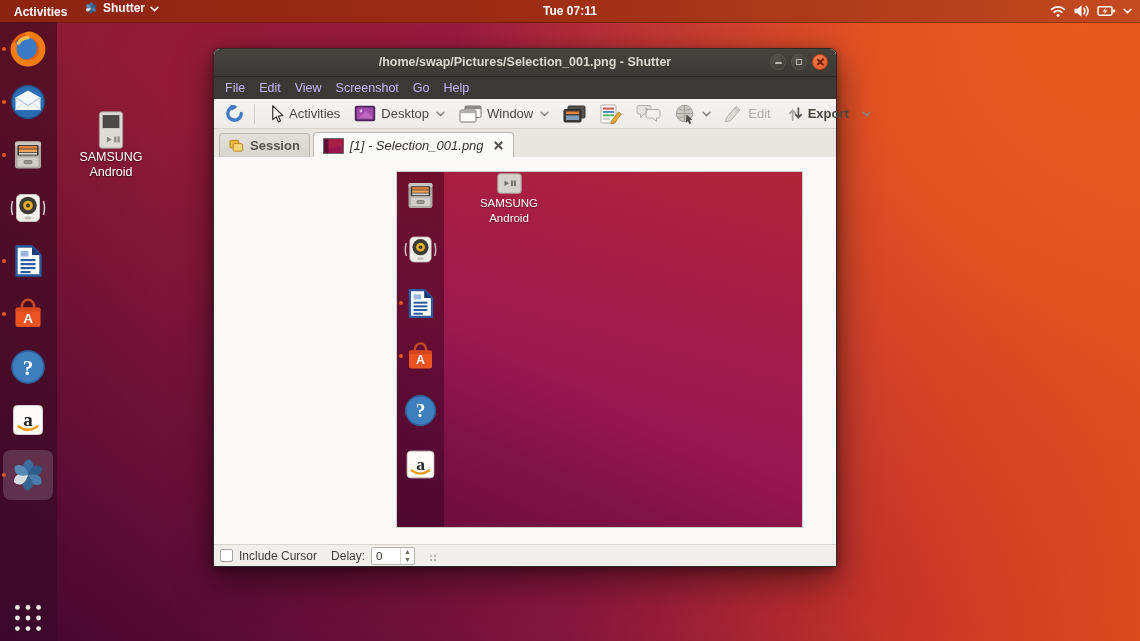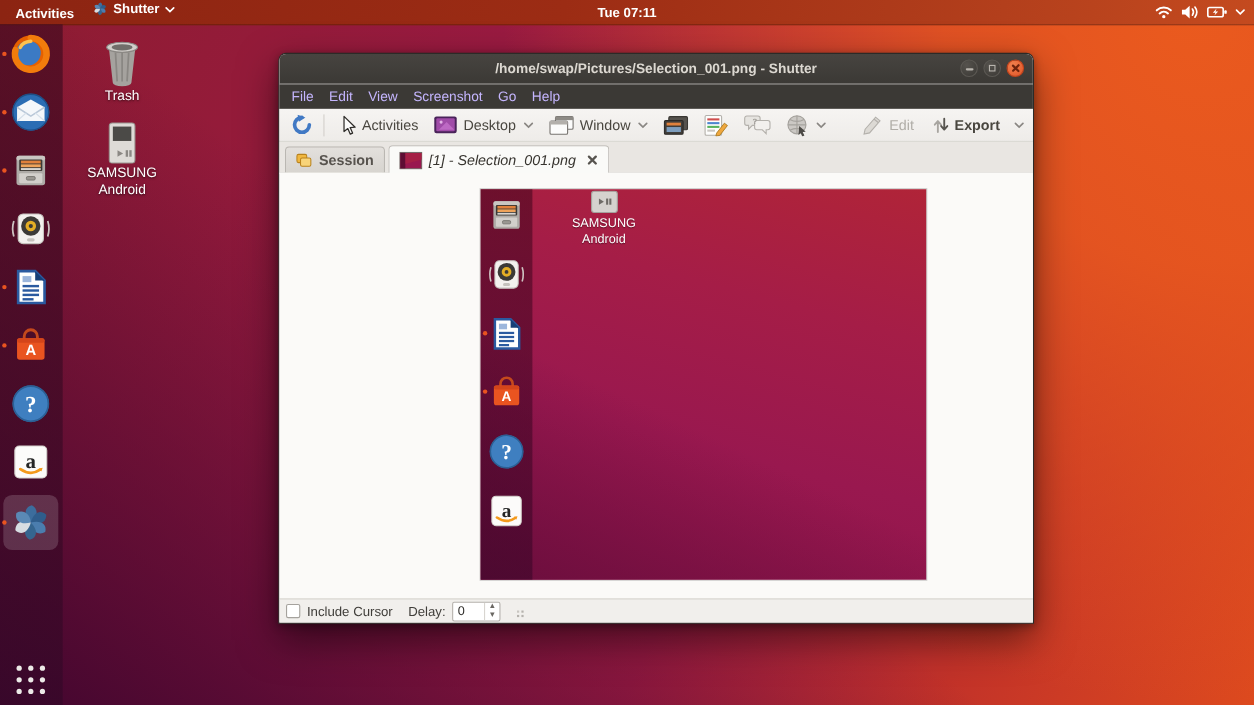--- a/index.html
+++ b/index.html
@@ -33,22 +33,22 @@
   .dock-item.active .run-dot{left:-1px;}
   .show-apps{position:absolute;left:13px;bottom:8px;width:30px;height:30px;}
   
   .desk-icon{position:absolute;width:78px;text-align:center;color:#fff;font-size:12.5px;text-shadow:0 1px 2px rgba(0,0,0,.65);line-height:15px;}
   .desk-icon .dic{display:block;margin:0 auto;}
   .desk-trash{left:72px;top:34px;}
   .desk-trash .dic{width:40px;height:46px;}
   .desk-samsung{left:72px;top:110px;}
   .desk-samsung .dic{width:28px;height:40px;}
   
-  .win{position:absolute;left:213px;top:48px;width:687px;height:519px;border-radius:7px 7px 0 0;
-    background:#f5f3f1;box-shadow:0 14px 36px rgba(0,0,0,.5),0 2px 8px rgba(0,0,0,.35);border:1px solid #2c2a27;box-sizing:border-box;margin-left:40px;}
+  .win{position:absolute;left:213px;top:48px;width:624px;height:519px;border-radius:7px 7px 0 0;
+    background:#f5f3f1;box-shadow:0 14px 36px rgba(0,0,0,.5),0 2px 8px rgba(0,0,0,.35);border:1px solid #2c2a27;box-sizing:border-box;}
   .titlebar{height:27px;background:linear-gradient(#474440,#3b3935);border-radius:6px 6px 0 0;position:relative;border-bottom:1px solid #2c2a27;}
   .title-text{text-align:center;line-height:27px;color:#dcd8d1;font-size:12.5px;font-weight:bold;}
   .win-controls{position:absolute;right:8px;top:5px;display:flex;gap:5px;}
   .wc{width:16px;height:16px;border-radius:50%;position:relative;box-sizing:border-box;}
   .wc.min,.wc.max{background:radial-gradient(circle at 35% 30%,#56534e,#3a3834);border:1px solid #5b5853;}
   .wc.min::after{content:"";position:absolute;left:3.5px;top:6.5px;width:7px;height:2px;background:#b8b4ad;border-radius:1px;}
   .wc.max::after{content:"";position:absolute;left:4px;top:4px;width:6px;height:6px;border:1.5px solid #b8b4ad;box-sizing:border-box;}
   .wc.close{background:radial-gradient(circle at 35% 30%,#f0804e,#e05426);border:1px solid #c4441c;}
   .wc.close::before,.wc.close::after{content:"";position:absolute;left:3px;top:6.4px;width:8.5px;height:1.8px;background:#6e230c;border-radius:1px;}
   .wc.close::before{transform:rotate(45deg);}
@@ -277,31 +277,20 @@
             <circle cx="17" cy="17" r="2.7"></circle>
             <circle cx="29" cy="17" r="2.7"></circle>
             <circle cx="5" cy="29" r="2.7"></circle>
             <circle cx="17" cy="29" r="2.7"></circle>
             <circle cx="29" cy="29" r="2.7"></circle>
           </g>
         </svg>
       </span>
     </div>
 
-  <div class="desk-icon desk-trash">
-    <span class="dic" data-icon-slot="trash">
-        <svg data-icon="trash" viewBox="0 0 40 46" xmlns="http://www.w3.org/2000/svg">
-          <path d="M8 10 L11.5 41 a8.5 3.5 0 0 0 17 0 L32 10 Z" fill="#a5a29e"></path>
-          <path d="M14 14 L15.5 40 M20 14 L20 40 M26 14 L24.5 40" stroke="#8a8783" stroke-width="1.6" fill="none"></path>
-          <ellipse cx="20" cy="9" rx="14" ry="4.6" fill="#d2cfcb" stroke="#8a8783" stroke-width="1"></ellipse>
-          <ellipse cx="20" cy="9" rx="9.5" ry="2.8" fill="#716e6a"></ellipse>
-        </svg>
-      </span>
-    <div>Trash</div>
-  </div>
   <div class="desk-icon desk-samsung">
     <span class="dic" data-icon-slot="media-player">
         <svg data-icon="media-player" viewBox="0 0 30 42" xmlns="http://www.w3.org/2000/svg">
           <rect x="2.5" y="1.5" width="25" height="39" rx="3" fill="#dedbd7" stroke="#9a9792"></rect>
           <rect x="6" y="5" width="18" height="14" fill="#4b4a47"></rect>
           <path d="M10.5 28 l5.5 3.2 -5.5 3.2 z" fill="#8b8884"></path>
           <rect x="18.5" y="28" width="2.3" height="6.4" fill="#8b8884"></rect>
           <rect x="22" y="28" width="2.3" height="6.4" fill="#8b8884"></rect>
         </svg>
       </span>

